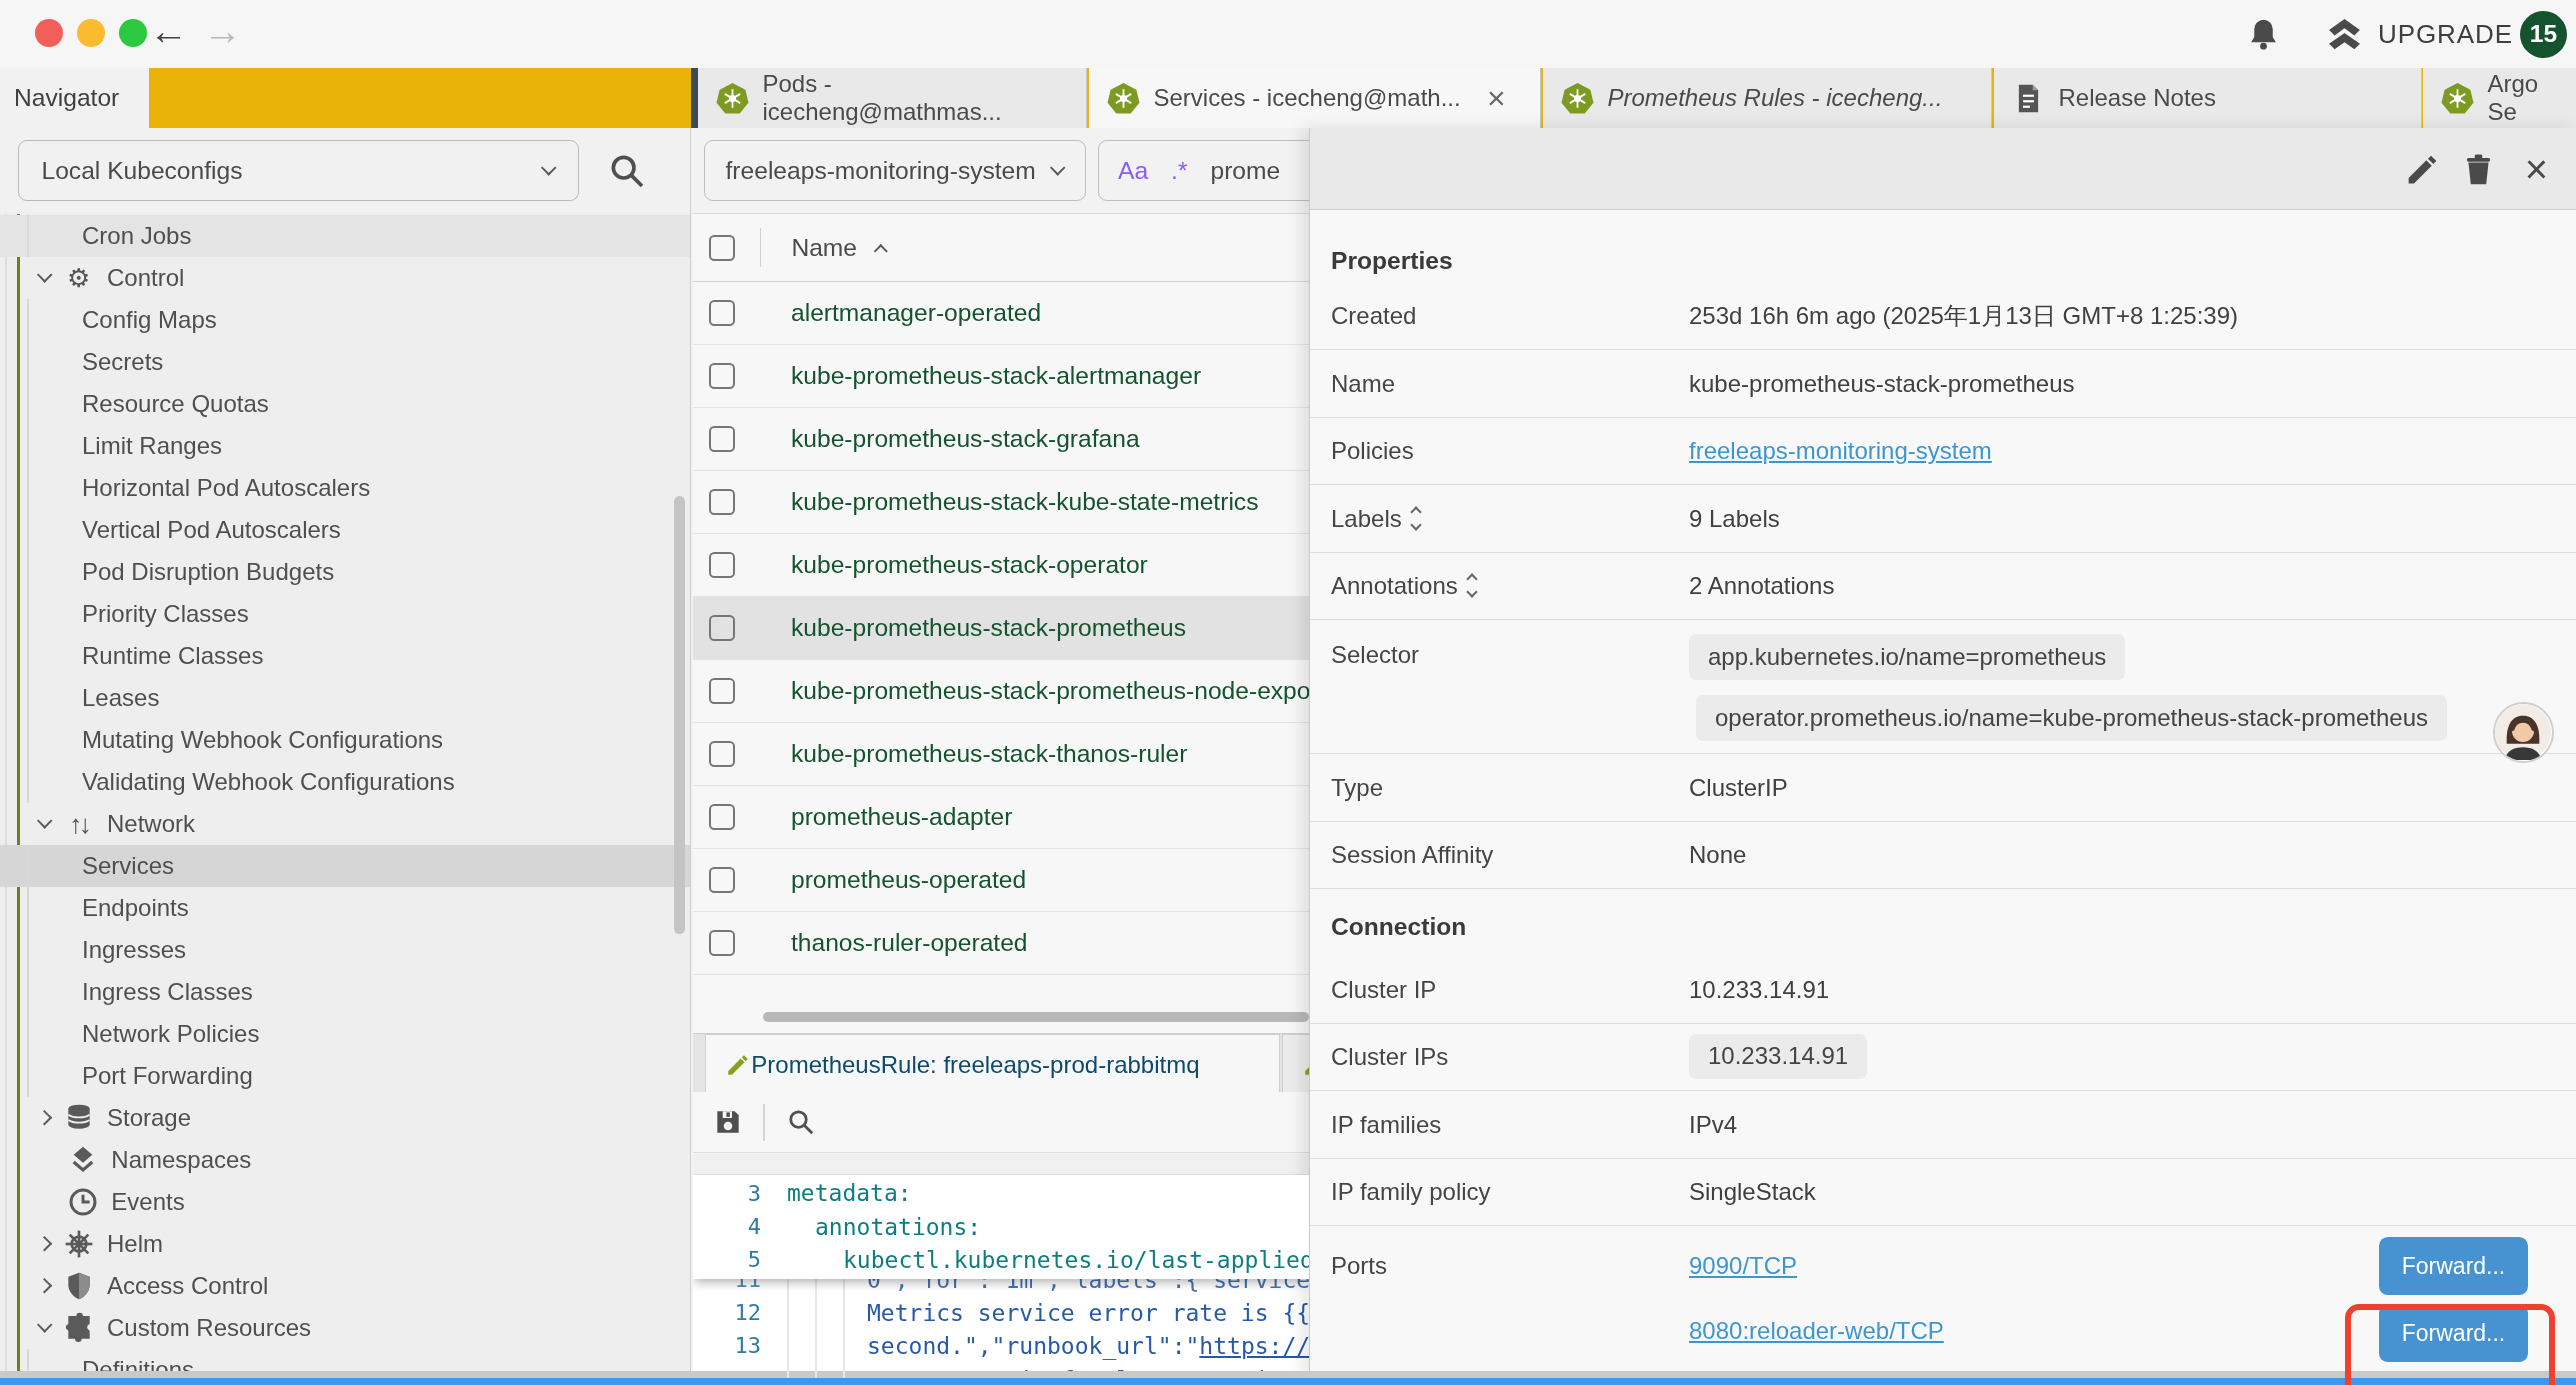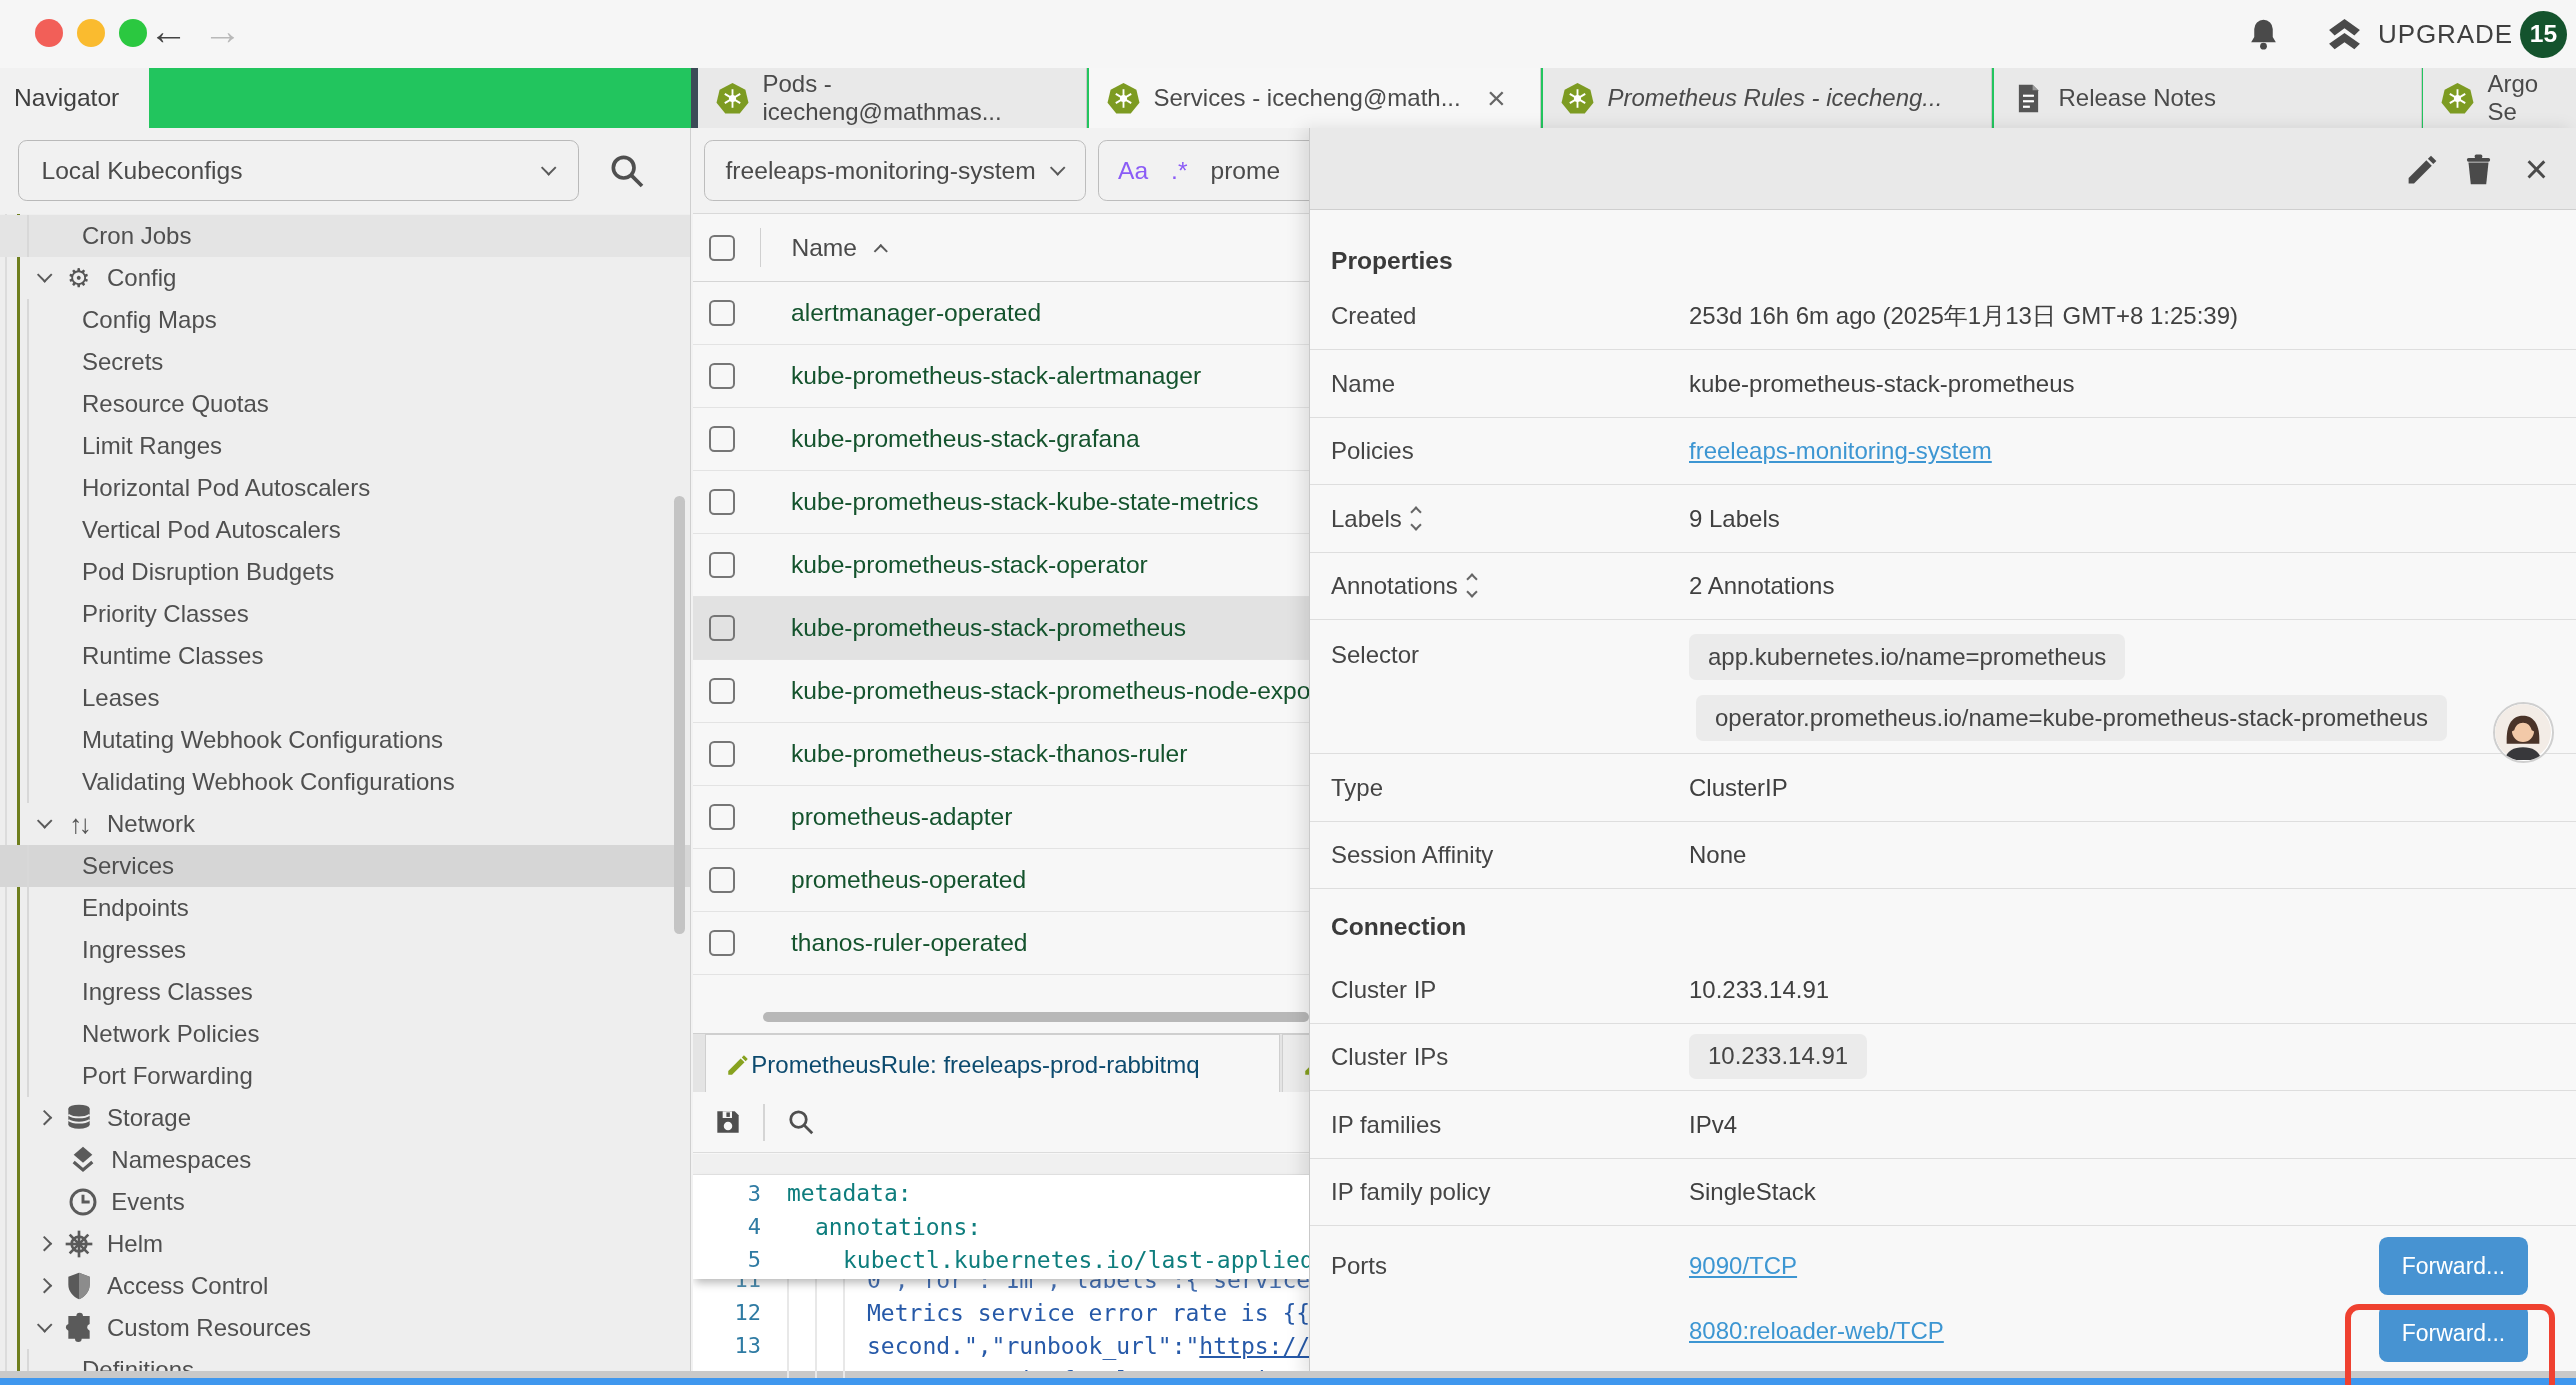--- a/index.html
+++ b/index.html
@@ -12,21 +12,21 @@
   .tl { position:absolute; top:19px; width:28px; height:28px; border-radius:50%; }
   .tl.red{ left:35px; background:#f25f58; } .tl.yellow{ left:77px; background:#fabb2f; } .tl.green{ left:119px; background:#2bc840; }
   .navarrow { position:absolute; top:8.8px; font-size:39px; color:#444; }
   .navarrow.fwd { color:#b9b9b9; }
   .bell { position:absolute; left:2245px; top:16px; width:37px; height:37px; }
   .upg { position:absolute; left:2325px; top:16px; width:39px; height:37px; }
   .upg-label { position:absolute; left:2378px; top:19px; font-size:26px; color:#3f3f3f; letter-spacing:0.9px; }
   .badge { position:absolute; left:2520px; top:10.5px; width:47px; height:47px; border-radius:50%; background:#14532d; color:#fff; font-size:24.6px; font-weight:bold; display:flex; align-items:center; justify-content:center; }
 
   
-  .tabstrip { position:absolute; left:0; top:68px; width:2576px; height:60px; background:#22c55e; }
+  .tabstrip { position:absolute; left:0; top:68px; width:2576px; height:60px; background:#eab308; }
   .nav-tab { position:absolute; left:0; top:0; width:149px; height:60px; background:#f1f1f1; display:flex; align-items:center; padding-left:14px; font-size:24.6px; color:#3f3f3f; }
   .tabs-dark-edge { position:absolute; left:691px; top:0; width:7px; height:60px; background:#3c4b57; }
   .tab { position:absolute; top:0; height:60px; background:#e9e9e9; border-right:1.8px solid #cycycy; display:flex; align-items:center; gap:14px; padding:0 17.5px; font-size:24px; color:#4a4a4a; border-right:1.8px solid #c9c9c9; overflow:hidden; }
   .tab .ticon { flex:0 0 auto; width:33px; height:33px; }
   .tab.active { background:#f7f7f7; }
   .tab.italic .tlabel { font-style:italic; }
   .tab .close { margin-left:12.3px; font-size:32px; color:#666; line-height:1; }
 
   
   .content { position:absolute; left:0; top:128px; width:2576px; height:1250px;padding-left:44px; }
@@ -220,21 +220,21 @@
       <div class="rail-green"></div>
 
       <div class="tree">
         <div class="srow leaf2 hl">
             <span class="guide"></span>
             <span>Cron Jobs</span>
           </div>
         <div class="srow group">
             <span class="cv down"></span>
             <span class="gicon">⚙</span>
-            <span>Config</span>
+            <span>Control</span>
           </div>
         <div class="srow leaf2">
             <span class="guide"></span>
             <span>Config Maps</span>
           </div>
         <div class="srow leaf2">
             <span class="guide"></span>
             <span>Secrets</span>
           </div>
         <div class="srow leaf2">

